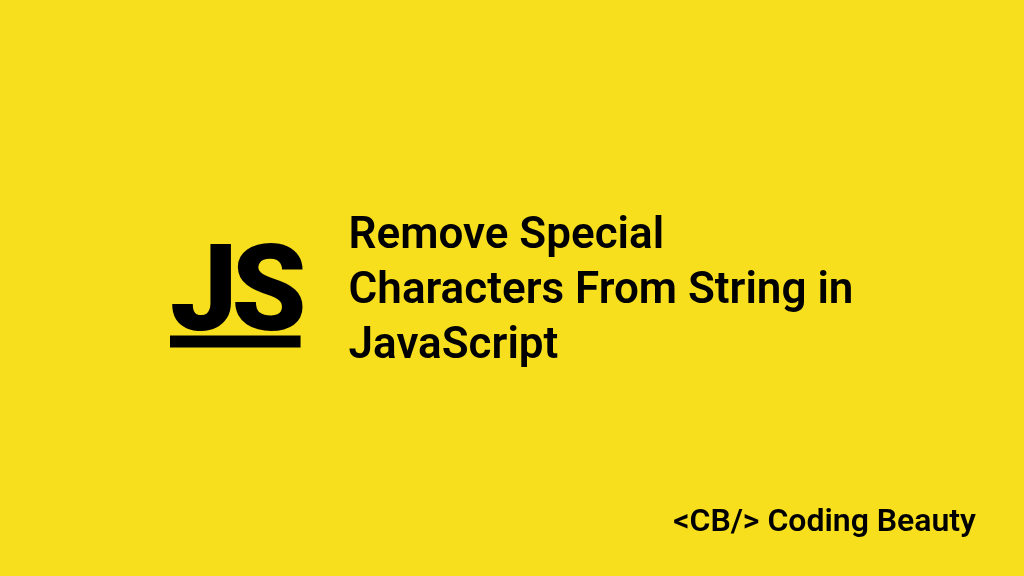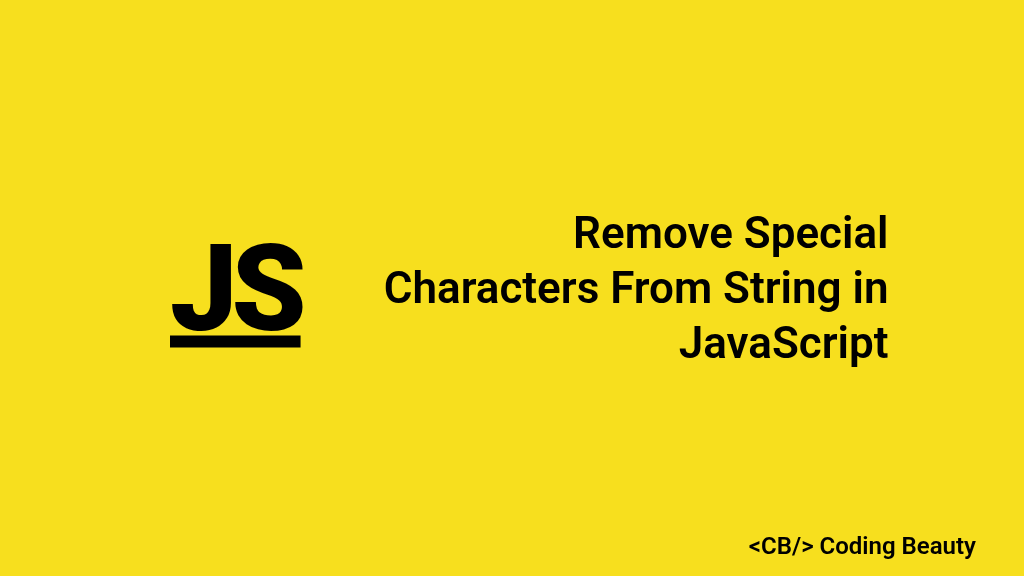--- a/index.html
+++ b/index.html
@@ -33,27 +33,26 @@
       letter-spacing: -6px;
       line-height: 1;
       text-decoration: underline;
     }
     .title {
       font-size: 44px;
       font-weight: 600;
       color: #000;
       line-height: 1.25;
       max-width: 540px;
-      text-align: right;
     }
     .brand {
       position: absolute;
-      bottom: 16px;
+      bottom: 37px;
       right: 48px;
-      font-size: 24px;
+      font-size: 32px;
       font-weight: 600;
       color: #000;
       margin-left: 37px;
     }
   </style>
 </head>
 <body>
 
 <div class="content">
   <div class="js-logo">JS</div>

